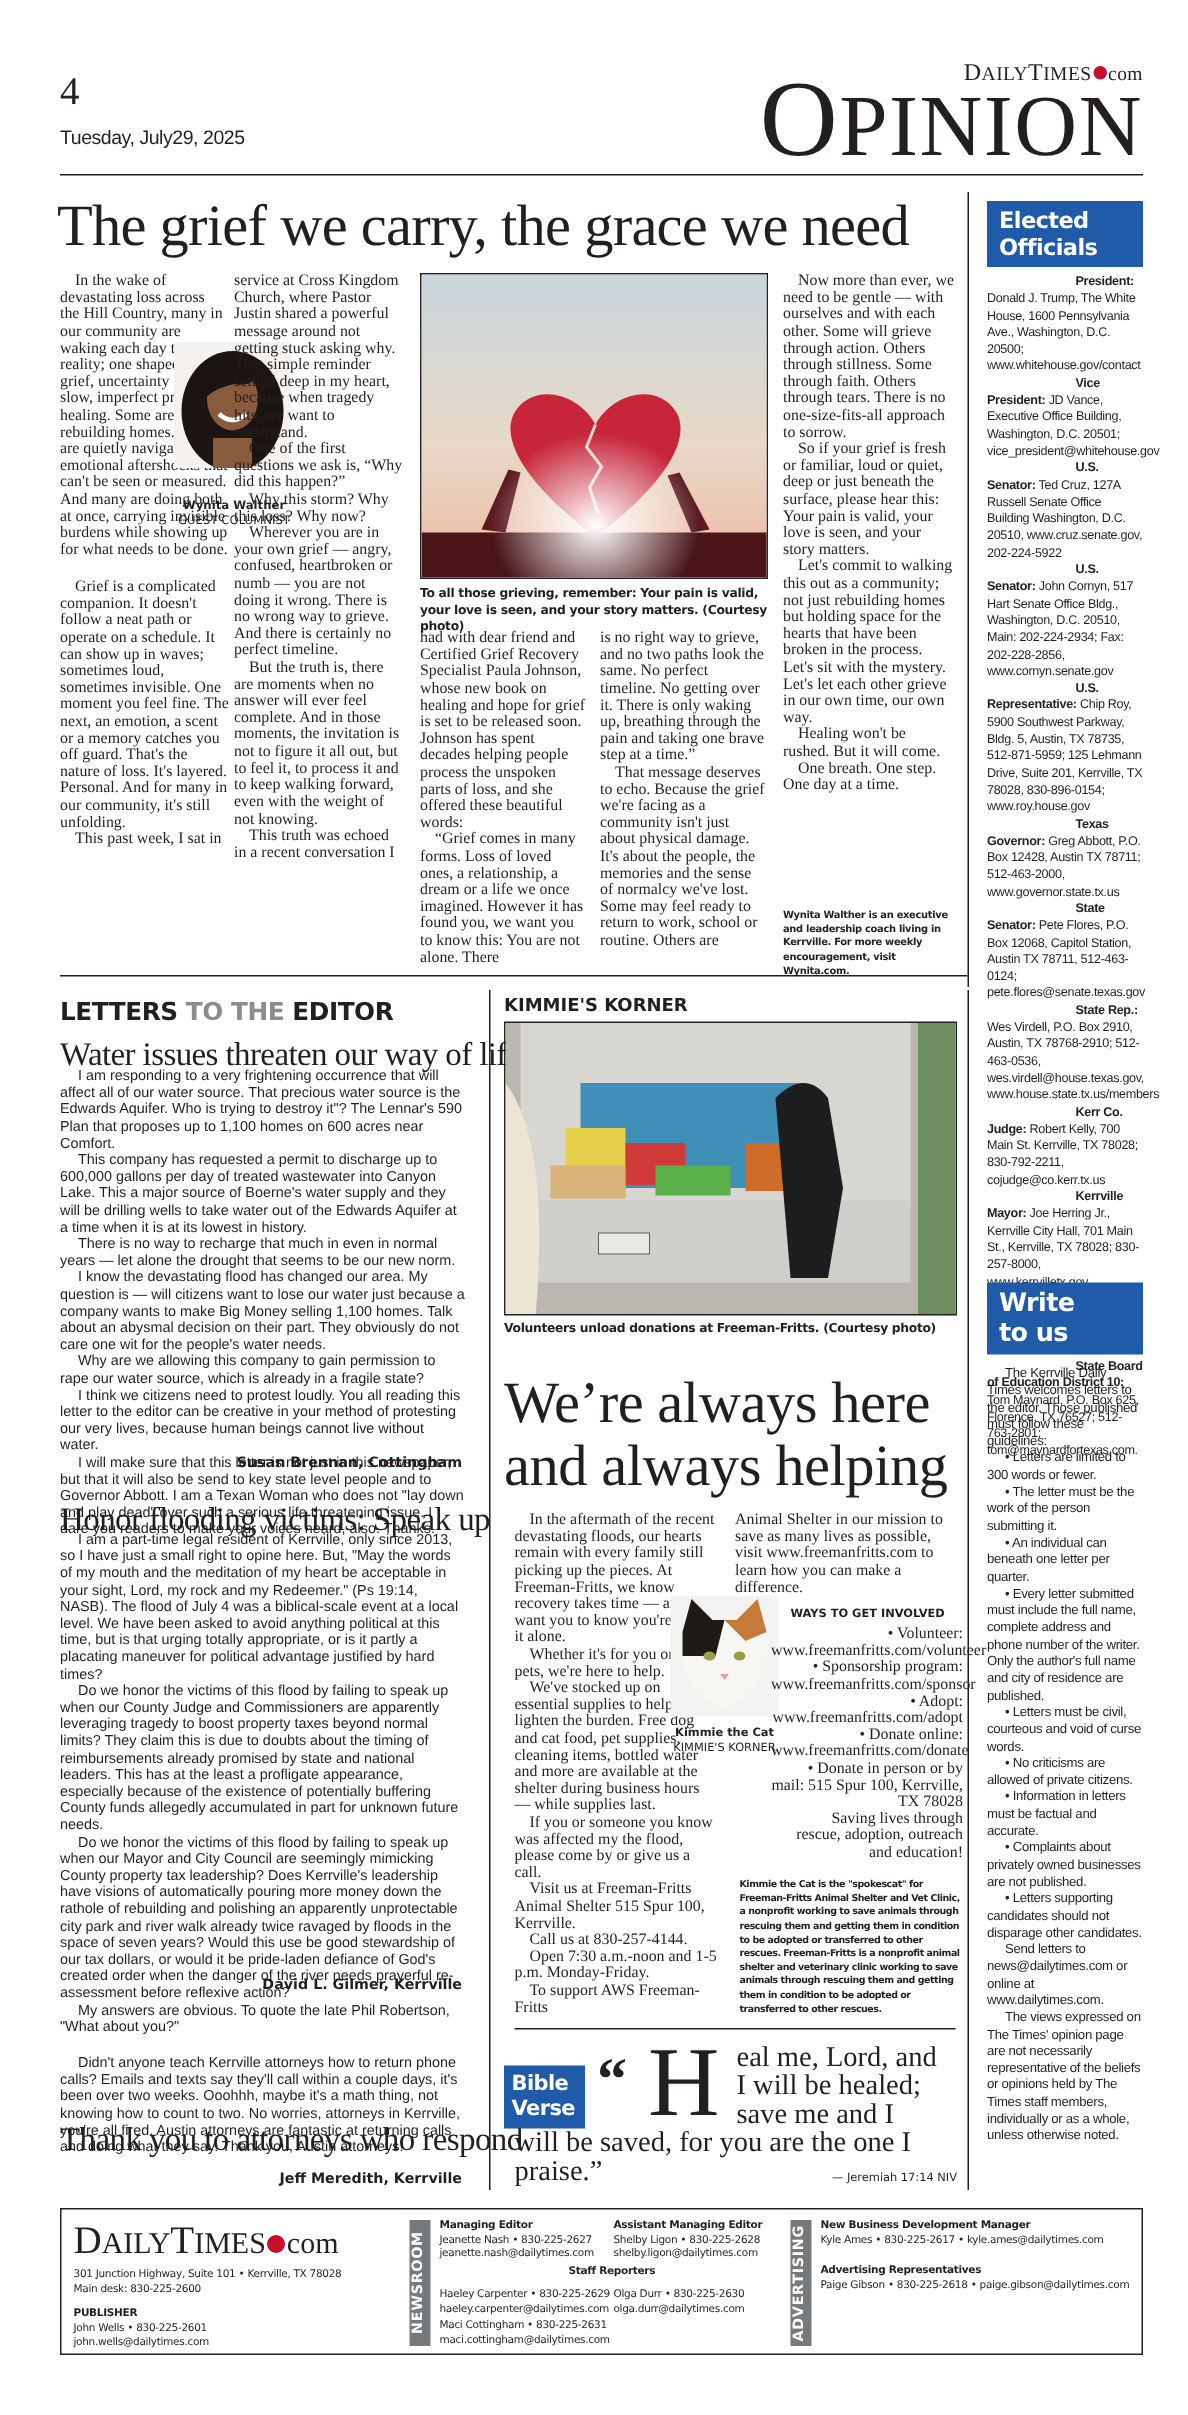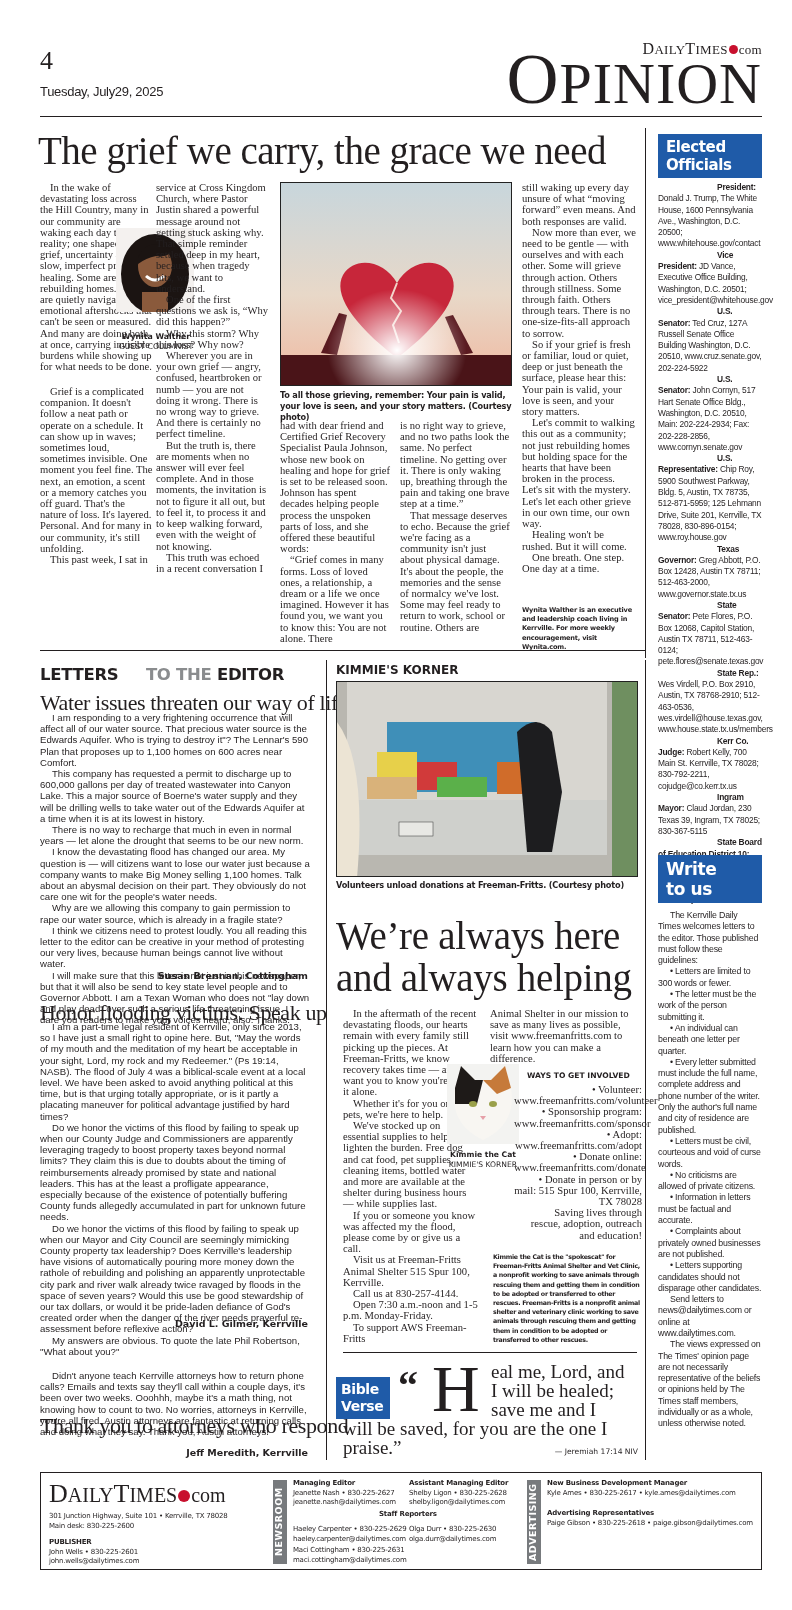--- a/index.html
+++ b/index.html
@@ -31,21 +31,21 @@
   .blue-box { background: #1f5ba8; color: #fff; font-family: "DejaVu Sans", sans-serif; font-weight: bold; font-size: 15px; line-height: 18px; padding: 4px 8px; letter-spacing: -0.4px; }
   .side-col { position: absolute; left: 658px; width: 104px; font-family: "Liberation Sans", sans-serif; font-size: 8.4px; line-height: 11.3px; letter-spacing: -0.2px; }
   .side-col p { text-indent: 12px; }
   .side-col b { font-weight: bold; margin-left: 47px; }
 
   
   .photo { position: absolute; overflow: hidden; border: 1px solid #222; }
   .caption { position: absolute; font-family: "DejaVu Sans", sans-serif; font-weight: bold; font-size: 8.2px; line-height: 10.8px; letter-spacing: -0.2px; }
 
   .letters-header { left: 40px; top: 665px; font-family: "DejaVu Sans", sans-serif; font-weight: bold; font-size: 16.5px; letter-spacing: -0.3px; }
-  .letters-header .gray { color: #8a8c8e; margin-left: 22px; }
+  .letters-header .gray { color: #8a8c8e; }
   .letter-title { position: absolute; left: 40px; font-family: Liberation Serif, serif; font-size: 22px; letter-spacing: -0.4px; }
   .signature { position: absolute; right: 484px; font-family: "DejaVu Sans", sans-serif; font-weight: bold; font-size: 9.5px; text-align: right; }
 
   .kimmie-header { left: 336px; top: 663px; font-family: "DejaVu Sans", sans-serif; font-weight: bold; font-size: 12px; }
   .kimmie-headline { left: 336px; top: 915px; font-family: "Liberation Serif", serif; font-size: 39px; line-height: 42px; letter-spacing: -0.3px; }
 
   .bible-box { left: 336px; top: 1377px; width: 54px; font-size: 14px; line-height: 17px; padding: 4px 5px; }
   .quote-text { font-family: "Liberation Serif", serif; font-size: 19px; line-height: 19px; }
 
   
@@ -130,21 +130,20 @@
 
 <div class="col" style="left:280px; top:420px; width:112px;">
   <p style="text-indent:0">had with dear friend and Certified Grief Recovery Specialist Paula Johnson, whose new book on healing and hope for grief is set to be released soon. Johnson has spent decades helping people process the unspoken parts of loss, and she offered these beautiful words:</p>
   <p>“Grief comes in many forms. Loss of loved ones, a relationship, a dream or a life we once imagined. However it has found you, we want you to know this: You are not alone. There</p>
 </div>
 <div class="col" style="left:400px; top:420px; width:112px;">
   <p style="text-indent:0">is no right way to grieve, and no two paths look the same. No perfect timeline. No getting over it. There is only waking up, breathing through the pain and taking one brave step at a time.”</p>
   <p>That message deserves to echo. Because the grief we're facing as a community isn't just about physical damage. It's about the people, the memories and the sense of normalcy we've lost. Some may feel ready to return to work, school or routine. Others are</p>
 </div>
 <div class="col" style="left:522px; top:182px; width:114px;">
-  <p style="text-indent:0">still waking up every day unsure of what “moving forward” even means. And both responses are valid.</p>
   <p>Now more than ever, we need to be gentle — with ourselves and with each other. Some will grieve through action. Others through stillness. Some through faith. Others through tears. There is no one-size-fits-all approach to sorrow.</p>
   <p>So if your grief is fresh or familiar, loud or quiet, deep or just beneath the surface, please hear this: Your pain is valid, your love is seen, and your story matters.</p>
   <p>Let's commit to walking this out as a community; not just rebuilding homes but holding space for the hearts that have been broken in the process. Let's sit with the mystery. Let's let each other grieve in our own time, our own way.</p>
   <p>Healing won't be rushed. But it will come.</p>
   <p>One breath. One step. One day at a time.</p>
 </div>
 <div class="abs" style="left:522px; top:606px; width:118px; font-family:'DejaVu Sans',sans-serif; font-weight:bold; font-size:6.6px; line-height:9.2px; letter-spacing:-0.2px;">Wynita Walther is an executive and leadership coach living in Kerrville. For more weekly encouragement, visit Wynita.com.</div>
 
 <div class="abs" style="left:40px; top:650px; width:605px; height:1px; background:#231f20;"></div>
 
@@ -155,20 +154,21 @@
 <div class="side-col" style="top:182px;" id="officials">
     <p><b>President:</b><span> Donald J. Trump, The White House, 1600 Pennsylvania Ave., Washington, D.C. 20500; www.whitehouse.gov/contact</span></p>
     <p><b>Vice President:</b><span> JD Vance, Executive Office Building, Washington, D.C. 20501; vice_president@whitehouse.gov</span></p>
     <p><b>U.S. Senator:</b><span> Ted Cruz, 127A Russell Senate Office Building Washington, D.C. 20510, www.cruz.senate.gov, 202-224-5922</span></p>
     <p><b>U.S. Senator:</b><span> John Cornyn, 517 Hart Senate Office Bldg., Washington, D.C. 20510, Main: 202-224-2934; Fax: 202-228-2856, www.cornyn.senate.gov</span></p>
     <p><b>U.S. Representative:</b><span> Chip Roy, 5900 Southwest Parkway, Bldg. 5, Austin, TX 78735, 512-871-5959; 125 Lehmann Drive, Suite 201, Kerrville, TX 78028, 830-896-0154; www.roy.house.gov</span></p>
     <p><b>Texas Governor:</b><span> Greg Abbott, P.O. Box 12428, Austin TX 78711; 512-463-2000, www.governor.state.tx.us</span></p>
     <p><b>State Senator:</b><span> Pete Flores, P.O. Box 12068, Capitol Station, Austin TX 78711, 512-463-0124; pete.flores@senate.texas.gov</span></p>
     <p><b>State Rep.:</b><span> Wes Virdell, P.O. Box 2910, Austin, TX 78768-2910; 512- 463-0536, wes.virdell@house.texas.gov, www.house.state.tx.us/members</span></p>
     <p><b>Kerr Co. Judge:</b><span> Robert Kelly, 700 Main St. Kerrville, TX 78028; 830-792-2211, cojudge@co.kerr.tx.us</span></p>
+    <p><b>Kerrville Mayor:</b><span> Joe Herring Jr., Kerrville City Hall, 701 Main St., Kerrville, TX 78028; 830-257-8000, www.kerrvilletx.gov</span></p>
     <p><b>Ingram Mayor:</b><span> Claud Jordan, 230 Texas 39, Ingram, TX 78025; 830-367-5115</span></p>
     <p><b>State Board of Education District 10:</b><span> Tom Maynard, P.O. Box 625, Florence, TX 76527; 512-763-2801; tom@maynardfortexas.com.</span></p>
   </div>
 
 <div class="abs blue-box" style="left:658px; top:855px; width:104px; font-size:17px; line-height:20px;">
   <div>Write</div>
   <div>to us</div>
 </div>
 <div class="side-col" style="top:910px; font-size:8.8px;" id="guidelines">
     <p>The Kerrville Daily Times welcomes letters to the editor. Those published must follow these guidelines:</p>

